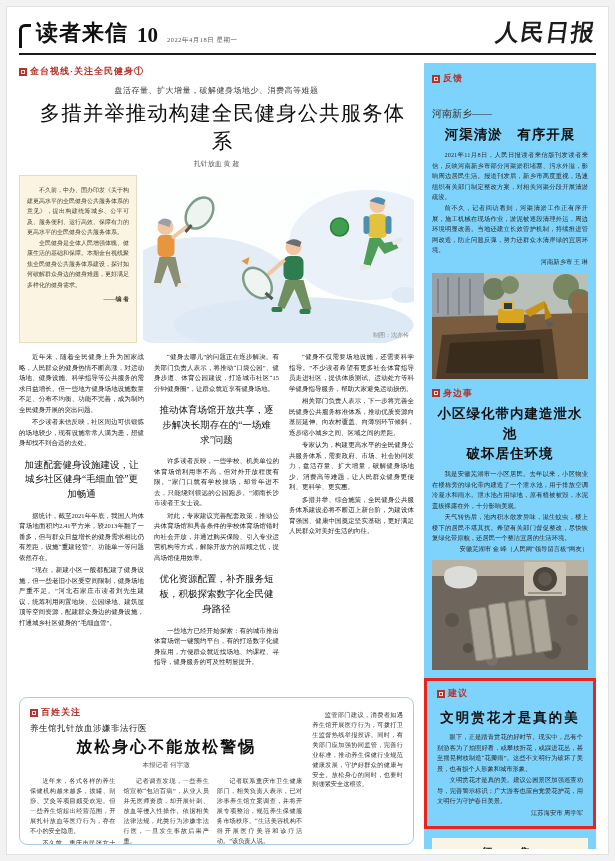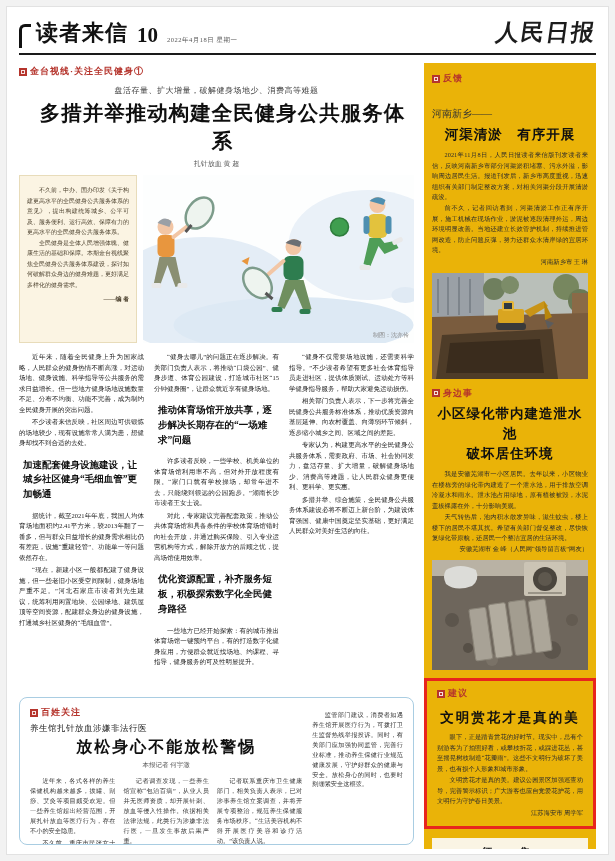--- a/index.html
+++ b/index.html
@@ -10,42 +10,42 @@
   .hdr { display:flex; align-items:flex-end; border-bottom:2.5px solid #1a1a1a; padding-bottom:5px; }
   .corner-mark { width:12px; height:24px; border-left:3.5px solid #111; border-top:3.5px solid #111; border-top-left-radius:6px; margin-right:5px; }
   .hdr-title { font-size:22px; font-weight:900; color:#111; letter-spacing:1px; }
   .hdr-page { font-size:21px; font-weight:900; color:#111; margin-left:9px; }
   .hdr-date { font-size:6.5px; color:#555; margin-left:9px; margin-bottom:3px; letter-spacing:0.5px; }
   .masthead { margin-left:auto; font-size:23px; font-weight:900; color:#1c1c1c; transform:skewX(-8deg); letter-spacing:2px; }
 
   
   .content { display:flex; gap:10px; margin-top:8px; height:786px; }
   .main { flex:1 1 auto; min-width:0; overflow:hidden; }
-  .sidebar { width:172px; flex:0 0 172px; background:#eab308; padding:9px 8px; overflow:hidden; }
+  .sidebar { width:172px; flex:0 0 172px; background:#7dd3fc; padding:9px 8px; overflow:hidden; }
 
   
   .label-row { display:flex; align-items:center; gap:3px; }
   .label-sq { width:8px; height:8px; background:#b5342c; display:inline-block; position:relative; }
   .label-sq::after { content:""; position:absolute; inset:2px; border:1px solid rgba(255,255,255,.85); }
   .label-txt { font-size:9px; font-weight:900; color:#b5342c; letter-spacing:1px; }
 
   
   .kicker { font-size:8px; color:#444; text-align:center; margin-top:7px; letter-spacing:0.5px; }
-  .headline { font-size:20.5px; font-weight:700; color:#0f0f0f; text-align:center; margin-top:3px; letter-spacing:1px;margin-left:12px; }
+  .headline { font-size:20.5px; font-weight:400; color:#0f0f0f; text-align:center; margin-top:3px; letter-spacing:1px;margin-left:12px; }
   .byline { font-size:7px; color:#555; text-align:center; margin-top:4px; }
   .figure-row { display:flex; gap:6px; margin-top:6px; height:168px; }
   .note-box { width:118px; flex:0 0 118px; background:#fbf4e3; border:1px solid #e8dcba; padding:9px 7px; font-size:6px; line-height:1.75; color:#4a3f2c; text-align:justify; overflow:hidden; }
   .note-box p { text-indent:2em; }
   .note-sign { text-align:right; margin-top:4px; font-weight:700; }
   .illu-wrap { flex:1 1 auto; position:relative; background:#fdfefe; overflow:hidden; }
   .illu-cap { position:absolute; right:5px; bottom:3px; font-size:6px; color:#888; }
   .cols { display:flex; gap:10px; margin-top:9px; height:336px; overflow:hidden; }
   .col { flex:1; font-size:6.5px; line-height:1.62; color:#222; text-align:justify; overflow:hidden; }
   .col p { text-indent:2em; margin-bottom:2px; }
-  .subhead { font-size:9.5px; font-weight:700; color:#101010; text-align:left; line-height:1.55; margin:9px 4px; text-indent:0 !important; }
+  .subhead { font-size:9.5px; font-weight:400; color:#101010; text-align:center; line-height:1.55; margin:9px 4px; text-indent:0 !important; }
 
   
   .focus-box { margin-top:9px; border:1.5px solid #a9cde2; border-radius:8px; padding:8px 10px; height:148px; display:flex; gap:10px; overflow:hidden; }
   .focus-left { flex:3; min-width:0; }
   .focus-kicker { font-size:8.5px; color:#222; text-align:left; margin-top:4px; letter-spacing:0.5px; }
   .focus-headline { font-size:16px; font-weight:900; color:#0f0f0f; text-align:center; margin-top:2px; letter-spacing:2px; }
   .focus-byline { font-size:6.5px; color:#555; text-align:center; margin-top:3px; }
   .focus-cols { display:flex; gap:8px; margin-top:6px; height:86px; overflow:hidden; }
   .fcol { flex:1; font-size:6.2px; line-height:1.6; color:#333; text-align:justify; overflow:hidden; }
   .fcol p { text-indent:2em; margin-bottom:2px; }

